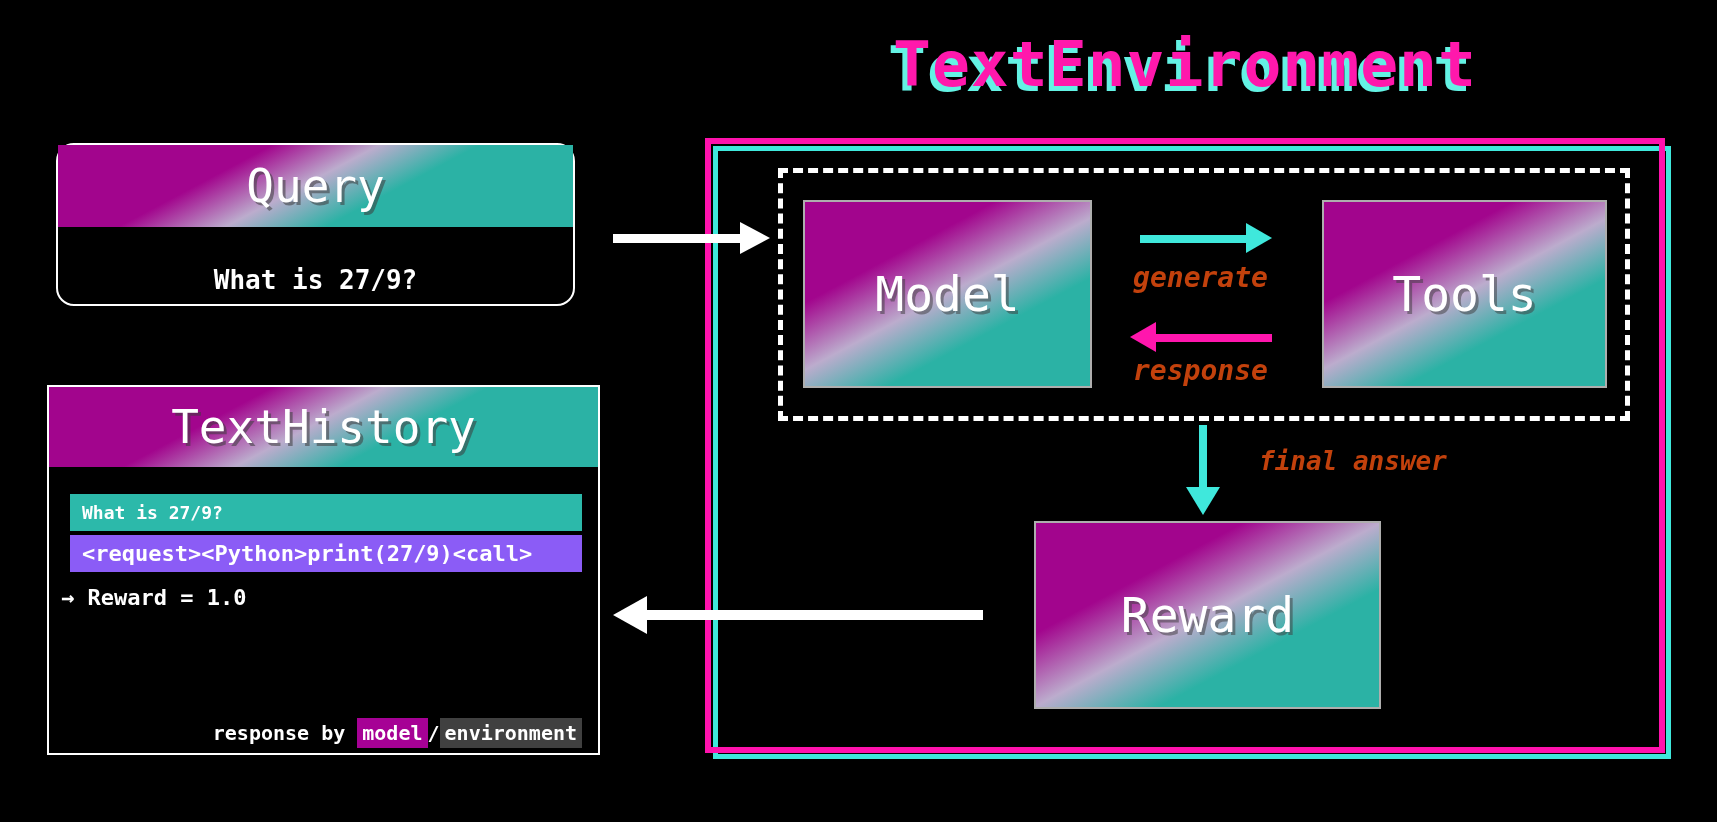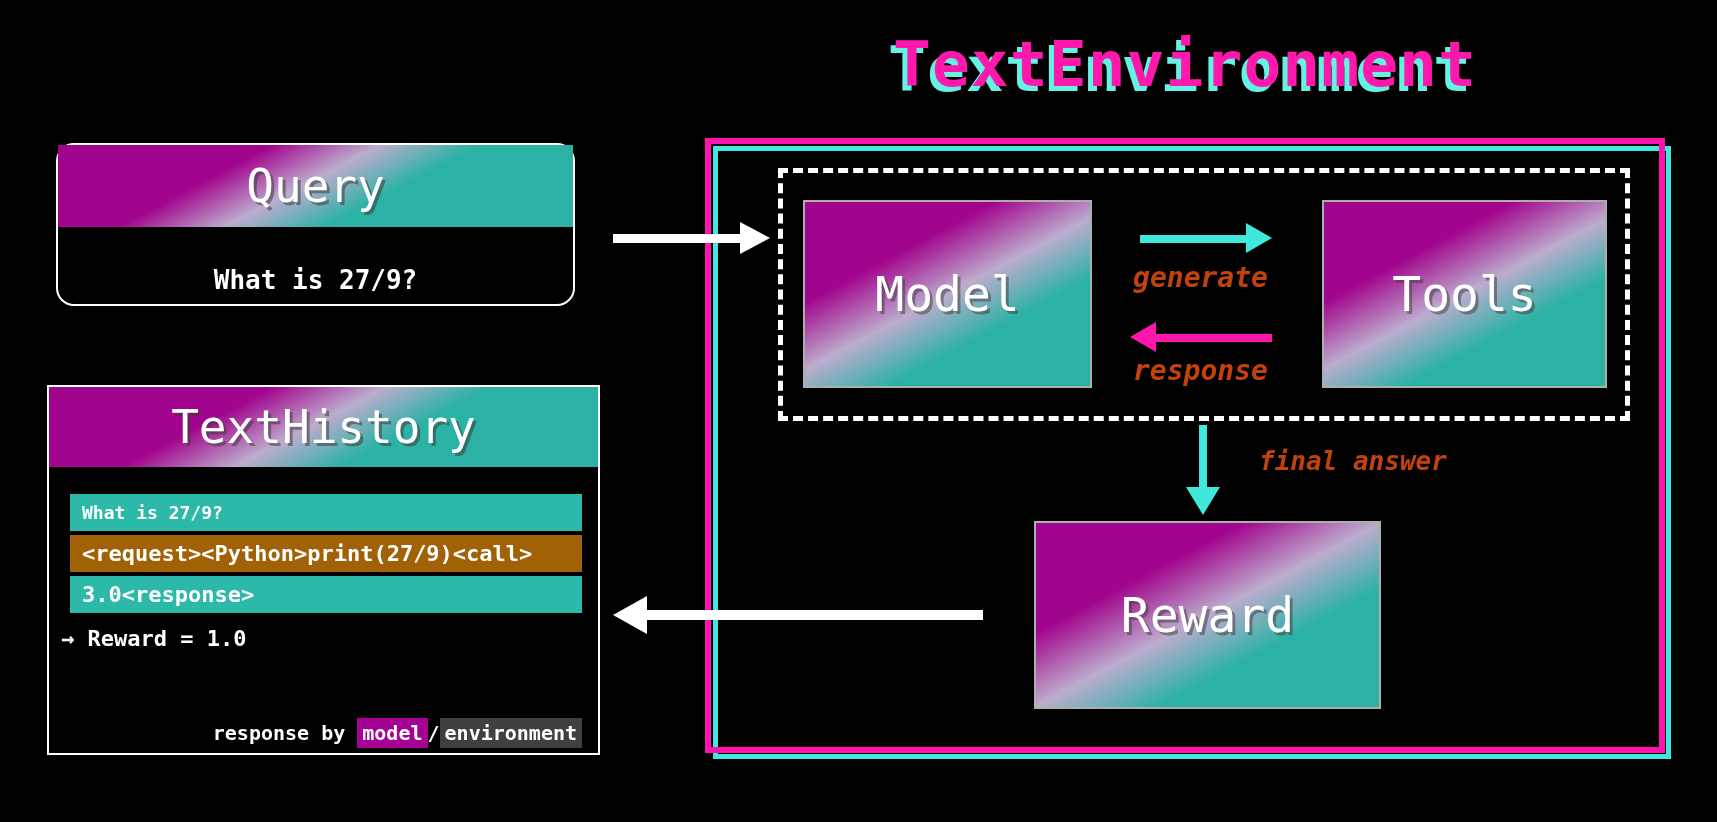--- a/index.html
+++ b/index.html
@@ -34,21 +34,21 @@
     height:105px; display:flex; align-items:center; justify-content:center;
     font-size:26px; font-weight:bold;
   }
   .history-rows { padding:27px 16px 0 21px; }
   .history-row {
     height:37px; line-height:37px; margin-bottom:4px; padding-left:12px;
     font-weight:bold; font-size:22px; white-space:pre; overflow:hidden; color:#fff;
   }
   .history-row:nth-of-type(1) { font-size:18px; }
   .history-row[data-source="environment"] { background:#2cb9aa; }
-  .history-row[data-source="model"] { background:#a16207; }
+  .history-row[data-source="model"] { background:#8b5cf6; }
   .reward-line { margin-top:13px; padding-left:12px; font-size:22px; font-weight:bold; }
   .legend {
     position:absolute; right:16px; bottom:8px; font-size:20px; font-weight:bold; white-space:pre;
   }
   .chip { padding:3px 5px; }
   .chip-model { background:#a60195; }
   .chip-environment { background:#404040; }
   
   .env-shadow {
     position:absolute; left:713px; top:146px; width:958px; height:613px;
@@ -124,21 +124,20 @@
     </div>
   </div>
 
   <div class="panel history-panel">
     <div class="panel-header grad-header">
       <span>TextHistory</span>
     </div>
     <div class="history-rows">
         <div class="history-row" data-source="environment">What is 27/9?</div>
         <div class="history-row" data-source="model">&lt;request&gt;&lt;Python&gt;print(27/9)&lt;call&gt;</div>
-        <div class="history-row" data-source="environment">3.0&lt;response&gt;</div>
       </div>
     <div class="reward-line">→ Reward = 1.0</div>
     <div class="legend"><span>response by </span><span class="chip chip-model">model</span><span>/</span><span class="chip chip-environment">environment</span></div>
   </div>
 
   <div class="env-shadow"></div>
   <div class="env-frame"></div>
   <div class="dashed-box"></div>
 
   <div class="block grad-box model-block">

